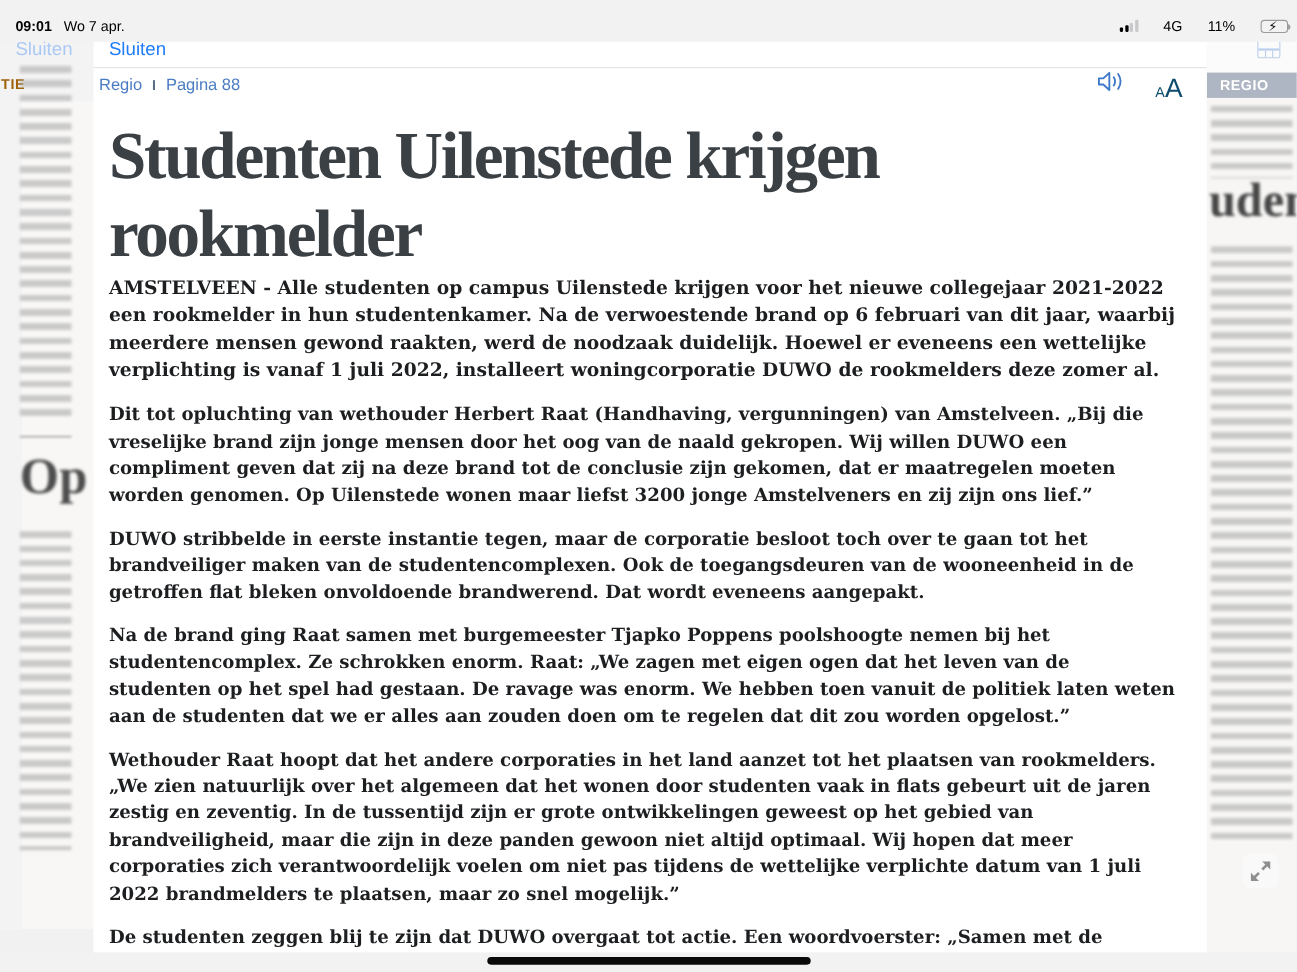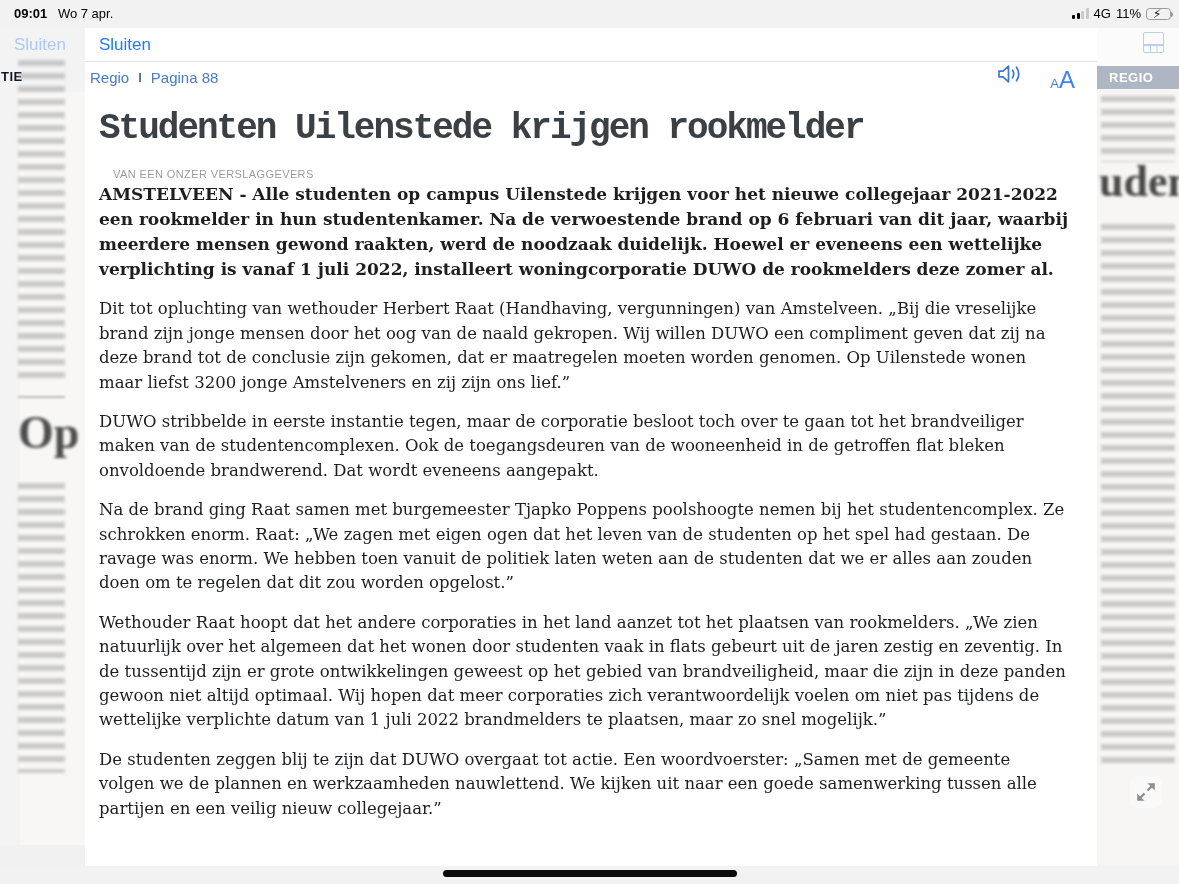--- a/index.html
+++ b/index.html
@@ -1,39 +1,39 @@
 <!DOCTYPE html>
 <html><head>
 <meta charset="utf-8">
 <style>
   * { margin:0; padding:0; box-sizing:border-box; }
   html,body { width:1179px; height:884px; overflow:hidden; }
   body { font-family:"Liberation Sans", sans-serif; background:#e9e9ea; }
   .screen { position:relative; width:1179px; height:884px; background:#f2f2f3; overflow:hidden; }
 
   
-  .status-bar { position:absolute; top:0; left:0; width:1179px; height:28px; background:#f2f2f3; z-index:30; }
+  .status-bar { position:absolute; top:10px; left:0; width:1179px; height:28px; background:#f2f2f3; z-index:30; }
   .sb-left { position:absolute; left:14px; top:6px; font-size:13px; color:#000; }
   .sb-time { font-weight:700; }
   .sb-date { font-weight:400; margin-left:7px; }
-  .sb-right { position:absolute; right:8px; top:6px; display:flex; align-items:center; gap:5px; font-size:13px; color:#000; }
+  .sb-right { position:absolute; right:8px; top:6px; display:flex; align-items:center; gap:23px; font-size:13px; color:#000; }
   .signal { display:flex; align-items:flex-end; gap:1.5px; height:11px; }
   .signal i { display:block; width:3px; border-radius:1px; background:#000; }
   .signal i.s1{height:4px;} .signal i.s2{height:6px;}
   .signal i.s3{height:8px; background:#c9c9cb;} .signal i.s4{height:11px; background:#c9c9cb;}
   .battery { position:relative; width:25px; height:12px; border:1px solid #9a9a9c; border-radius:3.5px; padding:1px; }
   .battery .fill { height:100%; border-radius:1.5px; width:39%; }
   .battery .nub { position:absolute; right:-3px; top:3.5px; width:2px; height:5px; background:#9a9a9c; border-radius:0 2px 2px 0; }
   .battery .bolt { position:absolute; left:6px; top:-2px; font-size:12px; color:#111; text-shadow:0 0 1px #fff; }
 
   
   .bg-left { position:absolute; left:0; top:28px; width:85px; height:838px; background:#f3f3f4; overflow:hidden; z-index:1; }
   .bg-left .dim-toolbar { position:absolute; left:0; top:0; width:85px; height:62px; background:#f3f3f4; }
   .bg-left .dim-close { position:absolute; left:14px; top:7px; font-size:17px; color:rgba(35,122,246,.35); }
-  .bg-left .tab-frag { position:absolute; left:1px; top:41px; font-size:13px; font-weight:700; color:#0f172a; letter-spacing:.5px; }
+  .bg-left .tab-frag { position:absolute; left:1px; top:41px; font-size:13px; font-weight:700; color:#a16207; letter-spacing:.5px; }
   .bg-left .page { position:absolute; left:20px; top:64px; width:65px; height:753px; background:#f8f7f6; }
   .blurlines { background:repeating-linear-gradient(to bottom, #9e9e9e 0 6px, rgba(0,0,0,0) 6px 13px); filter:blur(1.6px); opacity:.5; }
   .bg-left .col1 { position:absolute; left:18px; top:32px; width:47px; height:320px; }
   .bg-left .divider { position:absolute; left:18px; top:368px; width:47px; height:2px; background:#bbb; filter:blur(1px); }
   .bg-left .headline-frag { position:absolute; left:18px; top:378px; font-family:"Liberation Serif", serif; font-weight:700; font-size:46px; color:#4d4d4d; filter:blur(1.4px); }
   .bg-left .col2 { position:absolute; left:18px; top:455px; width:47px; height:290px; }
   .bg-left .below { position:absolute; left:0; top:817px; width:85px; height:21px; background:#f1f1f2; }
 
   .bg-right { position:absolute; left:1097px; top:28px; width:82px; height:838px; background:#f7f6f5; overflow:hidden; z-index:1; }
   .bg-right .toolbar { position:absolute; left:0; top:0; width:82px; height:38px; background:#fbfbfc; }
@@ -50,30 +50,30 @@
   
   .overlay { position:absolute; left:85px; top:28px; width:1012px; height:838px; background:#ffffff; z-index:10; }
   .ov-toolbar { position:relative; height:34px; border-bottom:1px solid #e3e3e5; }
   .close-btn { position:absolute; left:14px; top:7px; font-size:17px; color:#1f7cf9; cursor:pointer; background:none; border:none; font-family:inherit; }
   .crumb-row { position:relative; height:33px; }
   .crumbs { position:absolute; left:5px; top:7px; font-size:15px; display:flex; gap:9px; align-items:center; }
   .crumb { color:#4a7cc2; }
   .crumb-sep { color:#5d6e82; font-weight:700; font-size:13px; }
   .crumb-tools { position:absolute; right:22px; top:2px; display:flex; align-items:flex-end; gap:26px; }
   .speaker-icon { margin-bottom:4px; }
-  .fontsize-ctl { color:#3b82f6; line-height:1; }
+  .fontsize-ctl { color:#0c4a6e; line-height:1; }
   .fontsize-ctl .sm { font-size:13px; }
   .fontsize-ctl .lg { font-size:24px; }
 
   
   .article { position:relative; padding:13px 27px 0 14px; }
-  .headline { font-family:Liberation Mono, monospace; font-weight:700; font-size:36px; line-height:1.16; letter-spacing:-2px; color:#3b4045; max-width:840px; }
+  .headline { font-family:Liberation Serif, serif; font-weight:700; font-size:61px; line-height:1.16; letter-spacing:-2px; color:#3b4045; max-width:840px; }
   .byline { margin:18px 0 2px 14px; font-size:11px; letter-spacing:.4px; color:#999a9c; font-weight:400; }
   .body-copy { font-family:"DejaVu Serif", "Liberation Serif", serif; font-size:16.5px; line-height:1.48; color:#1c1e20; max-width:985px; }
-  .body-copy p { margin-bottom:15px; }
+  .body-copy p { margin-bottom:15px;font-weight:bold; }
   .body-copy p.lead { font-weight:700; font-size:17px; }
 
   
   .home-strip { position:absolute; left:0; bottom:0; width:1179px; height:18px; background:#f2f2f3; z-index:20; }
   .home-indicator { position:absolute; left:443px; top:4px; width:294px; height:7px; border-radius:4px; background:#0a0a0a; }
 </style>
 </head>
 <body>
 
 <div class="screen">
@@ -155,21 +155,20 @@
           </svg>
         </span>
         <span class="fontsize-ctl">
           <span class="sm">A</span><span class="lg">A</span>
         </span>
       </div>
     </div>
 
     <div class="article">
       <h1 class="headline">Studenten Uilenstede krijgen rookmelder</h1>
-      <div class="byline">VAN EEN ONZER VERSLAGGEVERS</div>
       <div class="body-copy">
         <p class="lead">AMSTELVEEN - Alle studenten op campus Uilenstede krijgen voor het nieuwe collegejaar 2021-2022 een rookmelder in hun studentenkamer. Na de verwoestende brand op 6 februari van dit jaar, waarbij meerdere mensen gewond raakten, werd de noodzaak duidelijk. Hoewel er eveneens een wettelijke verplichting is vanaf 1 juli 2022, installeert woningcorporatie DUWO de rookmelders deze zomer al.</p>
         <p>Dit tot opluchting van wethouder Herbert Raat (Handhaving, vergunningen) van Amstelveen. „Bij die vreselijke brand zijn jonge mensen door het oog van de naald gekropen. Wij willen DUWO een compliment geven dat zij na deze brand tot de conclusie zijn gekomen, dat er maatregelen moeten worden genomen. Op Uilenstede wonen maar liefst 3200 jonge Amstelveners en zij zijn ons lief.”</p>
         <p>DUWO stribbelde in eerste instantie tegen, maar de corporatie besloot toch over te gaan tot het brandveiliger maken van de studentencomplexen. Ook de toegangsdeuren van de wooneenheid in de getroffen flat bleken onvoldoende brandwerend. Dat wordt eveneens aangepakt.</p>
         <p>Na de brand ging Raat samen met burgemeester Tjapko Poppens poolshoogte nemen bij het studentencomplex. Ze schrokken enorm. Raat: „We zagen met eigen ogen dat het leven van de studenten op het spel had gestaan. De ravage was enorm. We hebben toen vanuit de politiek laten weten aan de studenten dat we er alles aan zouden doen om te regelen dat dit zou worden opgelost.”</p>
         <p>Wethouder Raat hoopt dat het andere corporaties in het land aanzet tot het plaatsen van rookmelders. „We zien natuurlijk over het algemeen dat het wonen door studenten vaak in flats gebeurt uit de jaren zestig en zeventig. In de tussentijd zijn er grote ontwikkelingen geweest op het gebied van brandveiligheid, maar die zijn in deze panden gewoon niet altijd optimaal. Wij hopen dat meer corporaties zich verantwoordelijk voelen om niet pas tijdens de wettelijke verplichte datum van 1 juli 2022 brandmelders te plaatsen, maar zo snel mogelijk.”</p>
         <p>De studenten zeggen blij te zijn dat DUWO overgaat tot actie. Een woordvoerster: „Samen met de gemeente volgen we de plannen en werkzaamheden nauwlettend. We kijken uit naar een goede samenwerking tussen alle partijen en een veilig nieuw collegejaar.”</p>
       </div>
     </div>
   </div>

